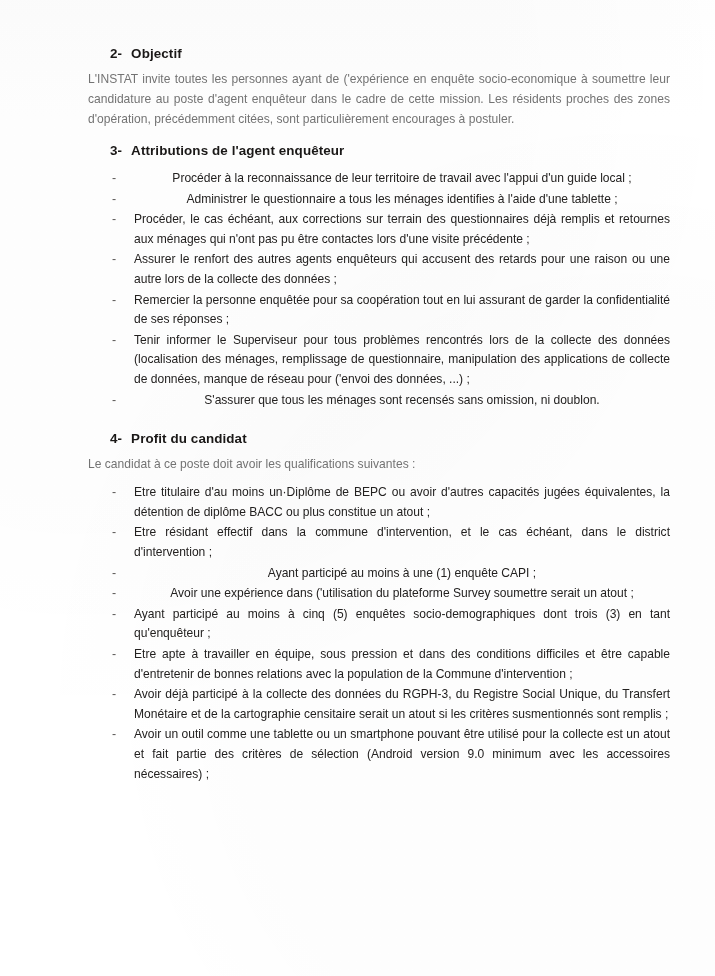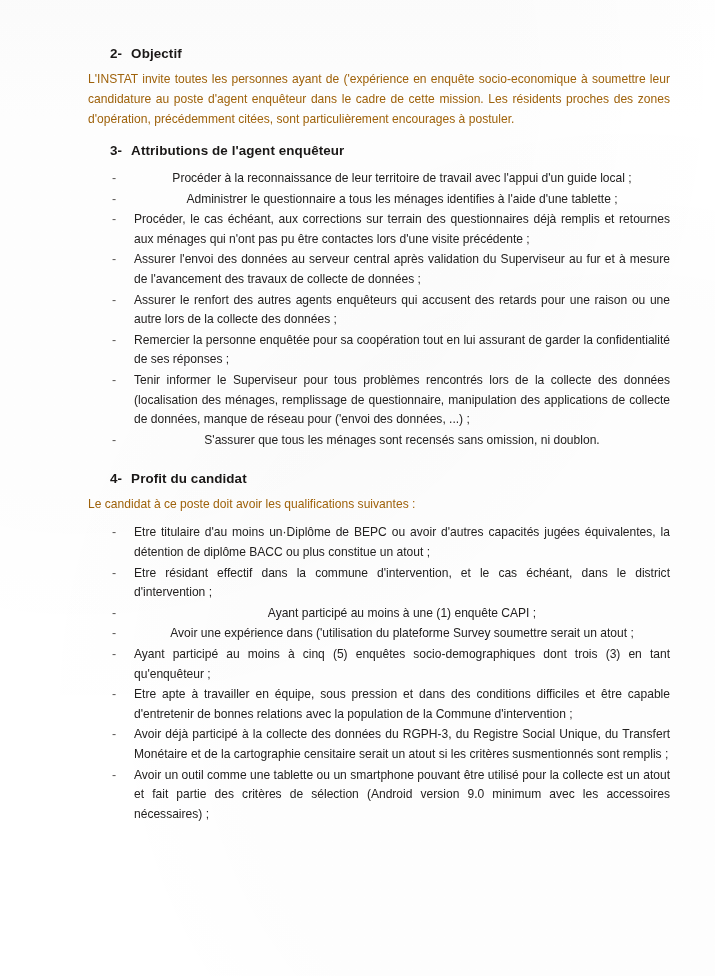--- a/index.html
+++ b/index.html
@@ -57,21 +57,21 @@
   }
   .section-heading .num { font-weight: bold; }
   .section-heading .txt { font-weight: bold; }
 
   
   .para {
     font-size: 12.05px;
     line-height: 20.2px;
     text-align: justify;
     margin: 0;
-    color: #a16207;
+    color: #737373;
     letter-spacing: 0.02px;
   }
   .para.flat  { text-align: left; }
 
   
   .dash-list {
     list-style: none;
     margin: 9px 0 0 0;
     padding: 0;
   }
@@ -123,21 +123,20 @@
 
     <h2 class="section-heading">
       <span class="num">3-</span>
       <span class="txt">Attributions de l'agent enquêteur</span>
     </h2>
 
     <ul class="dash-list">
       <li class="flat">Procéder à la reconnaissance de leur territoire de travail avec l'appui d'un guide local ;</li>
       <li class="flat">Administrer le questionnaire a tous les ménages identifies à l'aide d'une tablette ;</li>
       <li>Procéder, le cas échéant, aux corrections sur terrain des questionnaires déjà remplis et retournes aux ménages qui n'ont pas pu être contactes lors d'une visite précédente ;</li>
-      <li>Assurer l'envoi des données au serveur central après validation du Superviseur au fur et à mesure de l'avancement des travaux de collecte de données ;</li>
       <li>Assurer le renfort des autres agents enquêteurs qui accusent des retards pour une raison ou une autre lors de la collecte des données ;</li>
       <li>Remercier la personne enquêtée pour sa coopération tout en lui assurant de garder la confidentialité de ses réponses ;</li>
       <li>Tenir informer le Superviseur pour tous problèmes rencontrés lors de la collecte des données (localisation des ménages, remplissage de questionnaire, manipulation des applications de collecte de données, manque de réseau pour ('envoi des données, ...) ;</li>
       <li class="flat">S'assurer que tous les ménages sont recensés sans omission, ni doublon.</li>
     </ul>
 
     <div class="gap-md"></div>
 
     <h2 class="section-heading">
       <span class="num">4-</span>

